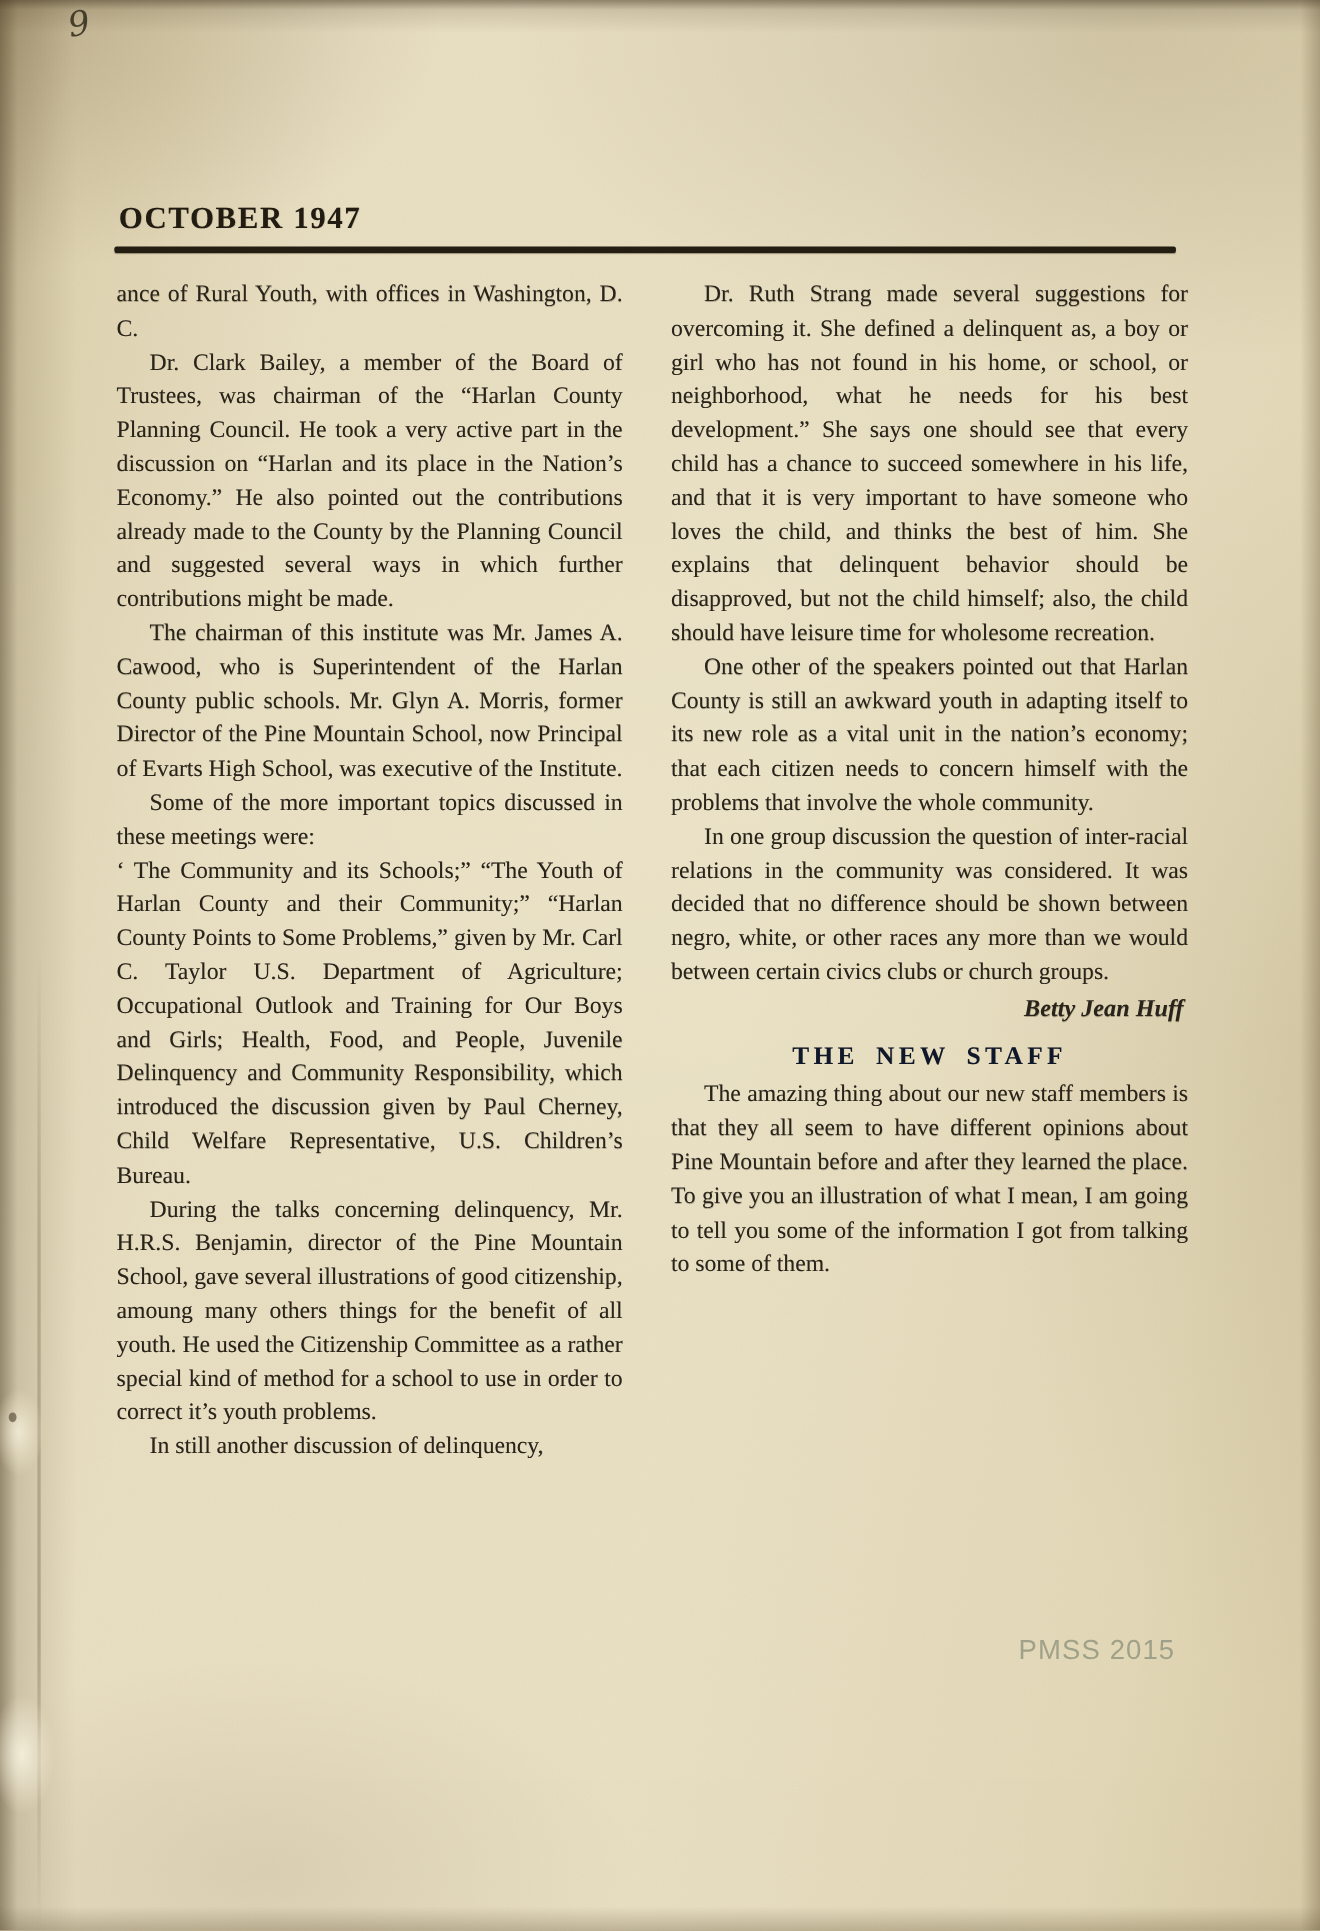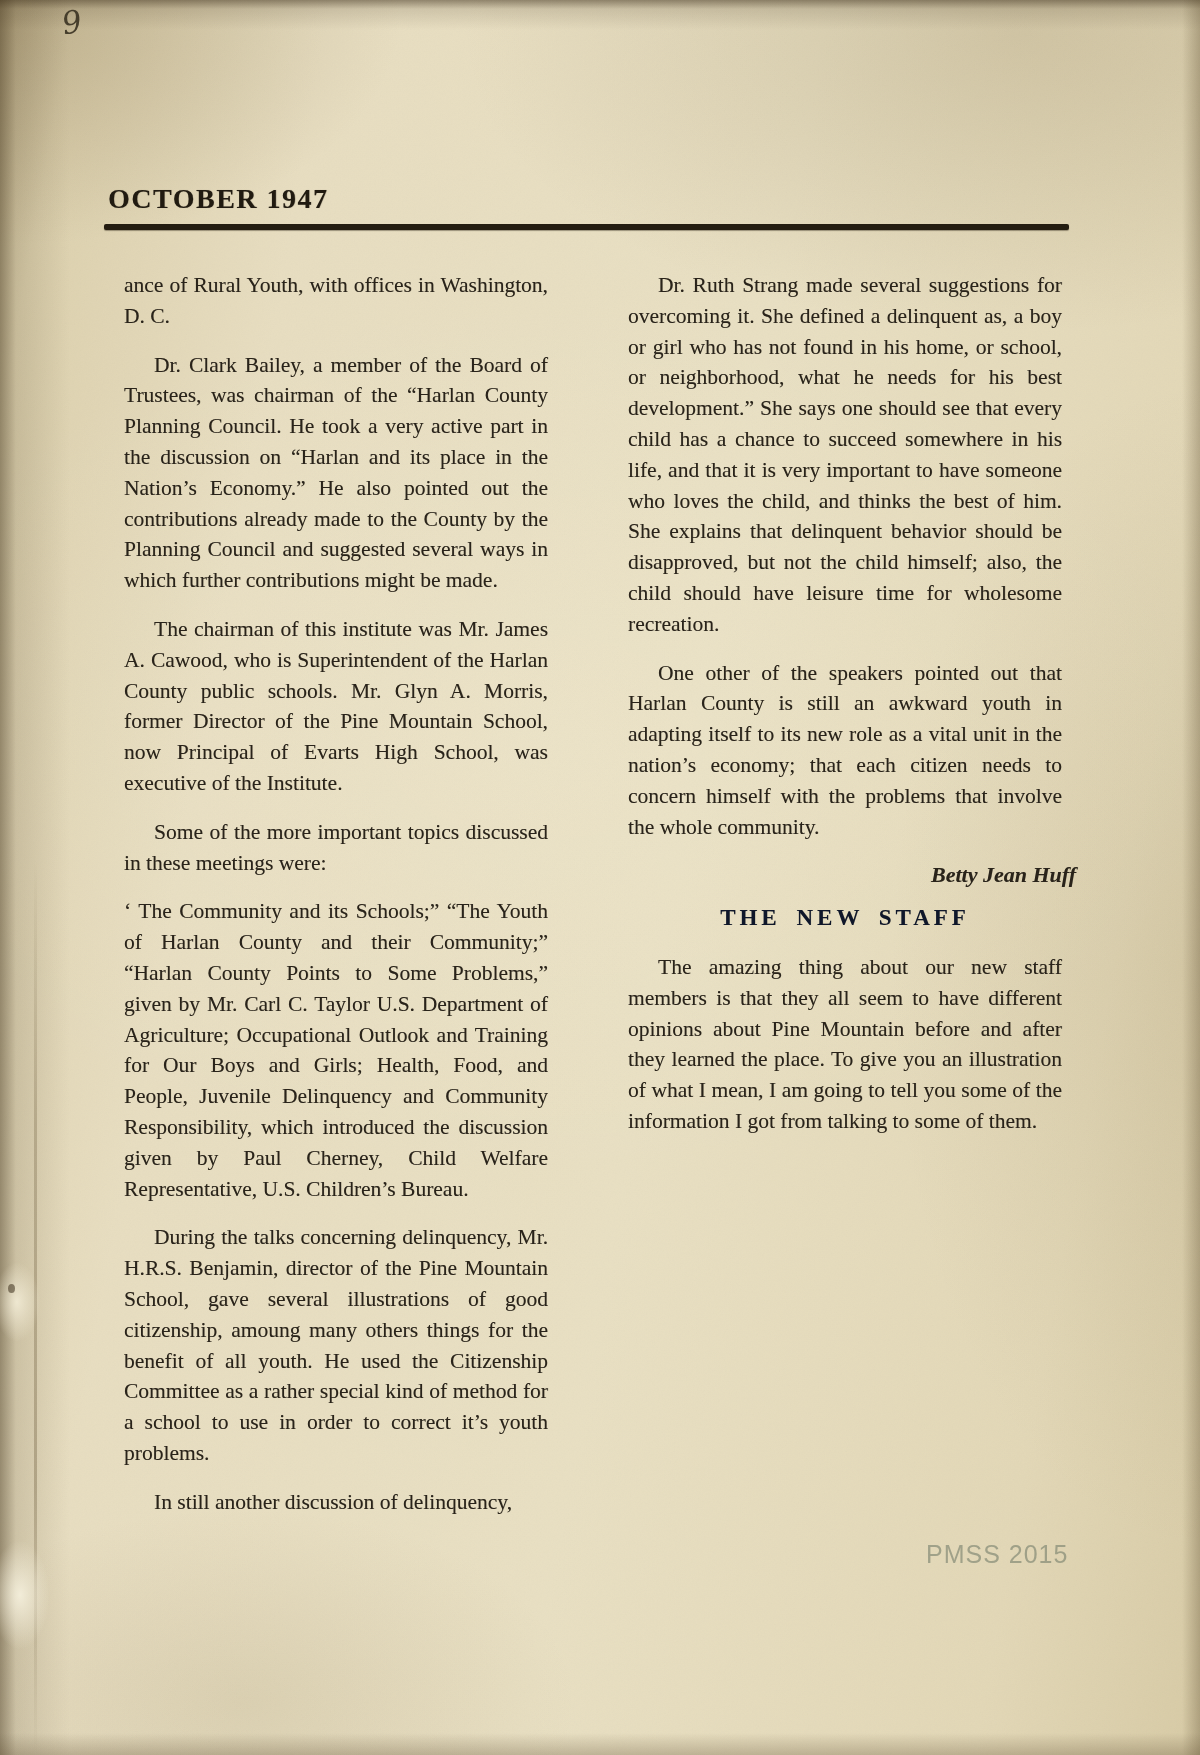--- a/index.html
+++ b/index.html
@@ -62,36 +62,36 @@
   
   .col {
     position:absolute; top:252px;
     font-size: 21.5px; line-height: 30.8px;
     color: #29231a; text-align: justify;
     hyphens: auto; -webkit-hyphens: auto;
     text-shadow: 0.3px 0.3px 0.6px rgba(41,35,24,0.30);
   }
   .col-left  { left:106px; width:460px; }
   .col-right { left:610px; width:470px; }
-  .col p { margin: 18px; text-indent: 30px; }
+  .col p { margin: 0; text-indent: 30px; }
   .col p.noindent { text-indent: 0; }
 
   .signature {
     text-align: right; font-style: italic; font-weight: 700;
     font-size: 22px; padding-right: 4px; margin-top: 3px;
   }
   .section-heading {
     text-align: center; font-weight: 700; letter-spacing: 4px;
     word-spacing: 6px; font-size: 23px; margin: 12px 0 4px 0;
     color: #0f172a;
   }
 
   
   .watermark {
-    position:absolute; left:926px; top:1540px;
+    position:absolute; left:926px; top:1486px;
     font-family: "Liberation Sans", sans-serif;
     font-size: 25px; letter-spacing: 1px;
     color: rgba(125,132,112,0.65);
   }
 </style>
 </head>
 <body>
 
 <div class="paper"></div>
 <svg class="grain" width="1200" height="1755" aria-hidden="true">
@@ -124,18 +124,19 @@
   <p>The chairman of this institute was Mr. James A. Cawood, who is Superintendent of the Harlan County public schools. Mr. Glyn A. Morris, former Director of the Pine Mountain School, now Principal of Evarts High School, was executive of the Institute.</p>
   <p>Some of the more important topics discussed in these meetings were:</p>
   <p class="noindent">‘ The Community and its Schools;” “The Youth of Harlan County and their Community;” “Harlan County Points to Some Problems,” given by Mr. Carl C. Taylor U.S. Department of Agriculture; Occupational Outlook and Training for Our Boys and Girls; Health, Food, and People, Juvenile Delinquency and Community Responsibility, which introduced the discussion given by Paul Cherney, Child Welfare Representative, U.S. Children’s Bureau.</p>
   <p>During the talks concerning delinquency, Mr. H.R.S. Benjamin, director of the Pine Mountain School, gave several illustrations of good citizenship, amoung many others things for the benefit of all youth. He used the Citizenship Committee as a rather special kind of method for a school to use in order to correct it’s youth problems.</p>
   <p>In still another discussion of delinquency,</p>
 </div>
 
 <div class="col col-right">
   <p>Dr. Ruth Strang made several suggestions for overcoming it.  She defined a delinquent as,  a boy or girl who has not found in his home, or school, or neighborhood, what he needs for his best development.”   She says one should see that every child has a chance to succeed somewhere in his life,  and  that it is very important to have someone who loves the child, and thinks the best of him. She explains that delinquent behavior should be disapproved, but not the child himself; also, the child should have leisure time for wholesome recreation.</p>
   <p>One other of the speakers pointed out that Harlan County is still an awkward youth in adapting itself to its new role as a vital unit in the nation’s economy; that each citizen needs to concern himself with the problems that involve the whole community.</p>
+  <p>In one group discussion the question of inter-racial relations in the community was considered.  It was decided that no difference should be shown between negro, white, or other races any more than we would between certain civics clubs or church groups.</p>
   <div class="signature">Betty Jean Huff</div>
   <div class="section-heading">THE NEW STAFF</div>
   <p>The amazing thing about our new staff members is that they all seem to have  different opinions about Pine Mountain before and after they learned the place.  To give you an illustration of what I mean, I am going to tell you some of the information I got from talking to some of them.</p>
 </div>
 
 <div class="watermark">PMSS 2015</div>
 
 </body></html>

